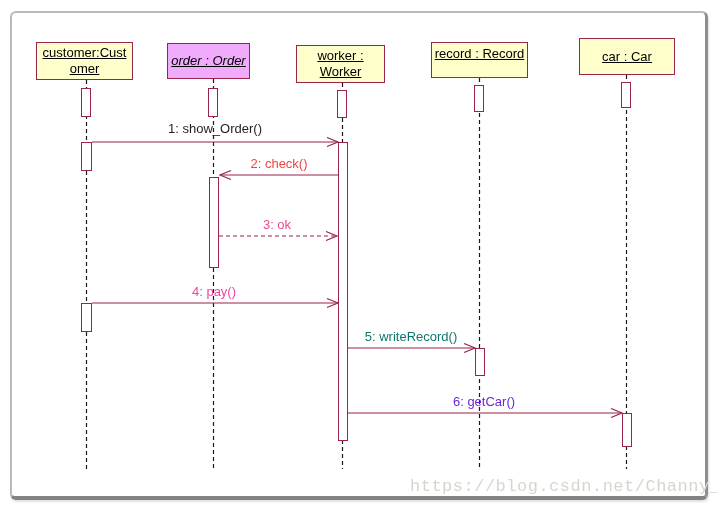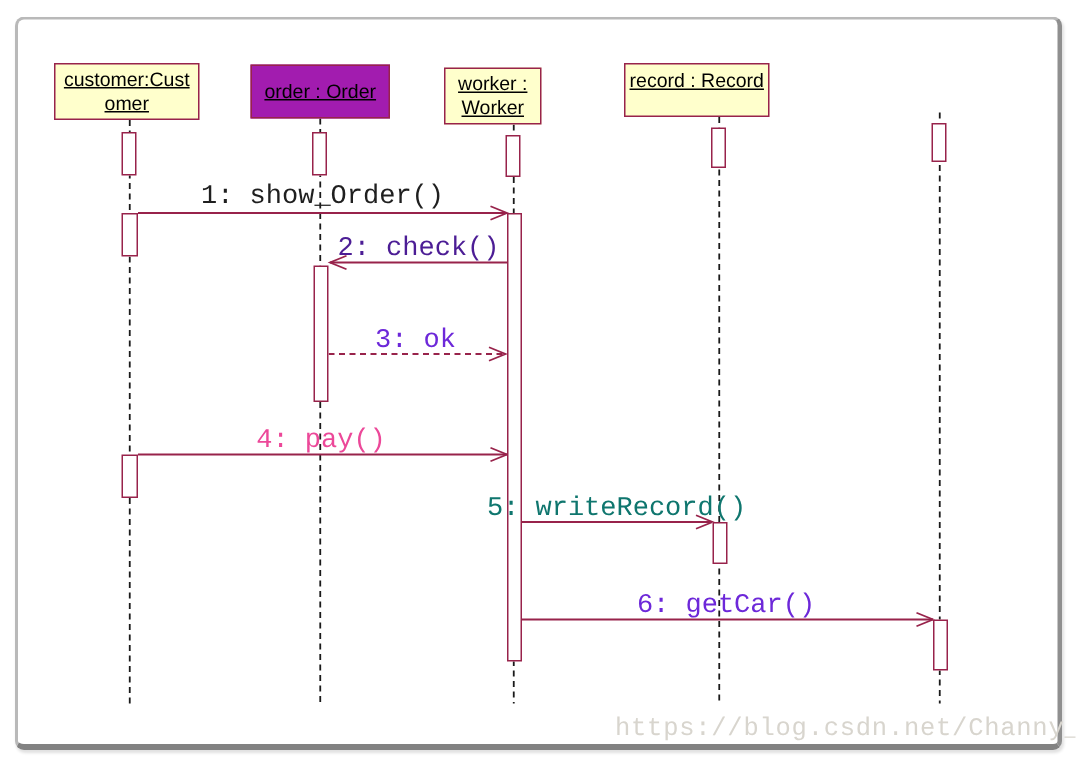--- a/index.html
+++ b/index.html
@@ -19,22 +19,22 @@
     position:absolute;box-sizing:border-box;background:#ffffcc;border:1px solid #98234b;
     display:flex;flex-direction:column;justify-content:center;text-align:center;
     font-size:13px;line-height:16px;color:#000000;text-decoration:underline;
     overflow-wrap:break-word;word-wrap:break-word;padding:1px 2px;z-index:3;
   }
   .actor-box.idx-3{justify-content:flex-start;padding-top:3px;}
   .bar{
     position:absolute;box-sizing:border-box;background:#ffffff;border:1px solid #98234b;z-index:3;
   }
   .msg-label{
-    position:absolute;transform:translateX(-50%);font-size:18px;color:#1f1f1f;
-    white-space:nowrap;z-index:4;font-family:Liberation Mono, monospace;
+    position:absolute;transform:translateX(-50%);font-size:13px;color:#1f1f1f;
+    white-space:nowrap;z-index:4;
   }
   .watermark{
     position:absolute;left:410px;top:477px;z-index:5;
     font-family:"Liberation Mono",monospace;font-size:17px;letter-spacing:0.5px;
     color:#d8d5ce;white-space:nowrap;
   }
 </style>
 </head>
 <body>
 
@@ -57,40 +57,43 @@
       <line x1="348" y1="348" x2="475" y2="348" stroke="#98234b" stroke-width="1.2"></line>
       <polyline points="464,343.5 475,348 464,352.5" fill="none" stroke="#98234b" stroke-width="1.2"></polyline>
       <line x1="348" y1="413" x2="622" y2="413" stroke="#98234b" stroke-width="1.2"></line>
       <polyline points="611,408.5 622,413 611,417.5" fill="none" stroke="#98234b" stroke-width="1.2"></polyline>
     </svg>
   <div id="nodes">
       <div class="actor-box idx-0" style="left: 36px; top: 42px; width: 97px; height: 38px; background: rgb(255, 255, 204); border-color: rgb(152, 35, 75);">
         <span>customer:Customer</span>
       </div>
       <div class="bar" style="left: 81px; top: 88px; width: 10px; height: 29px; border-color: rgb(152, 35, 75);"></div>
-      <div class="actor-box idx-1" style="left: 167px; top: 43px; width: 93px; height: 36px; background: #a21caf; border-color: rgb(152, 35, 75);">
+      <div class="actor-box idx-1" style="left: 167px; top: 43px; width: 83px; height: 36px; background: #f0abfc; border-color: rgb(152, 35, 75); font-style: italic;">
         <span>order : Order</span>
       </div>
       <div class="bar" style="left: 208px; top: 88px; width: 10px; height: 29px; border-color: rgb(152, 35, 75);"></div>
-      <div class="actor-box idx-2" style="left: 296px; top: 45px; width: 65px; height: 38px; background: rgb(255, 255, 204); border-color: rgb(152, 35, 75);">
+      <div class="actor-box idx-2" style="left: 296px; top: 45px; width: 89px; height: 38px; background: rgb(255, 255, 204); border-color: rgb(152, 35, 75);">
         <span>worker : Worker</span>
       </div>
       <div class="bar" style="left: 337px; top: 90px; width: 10px; height: 28px; border-color: rgb(152, 35, 75);"></div>
-      <div class="actor-box idx-3" style="left: 416px; top: 42px; width: 97px; height: 36px; background: rgb(255, 255, 204); border-color: rgb(152, 35, 75);">
+      <div class="actor-box idx-3" style="left: 431px; top: 42px; width: 97px; height: 36px; background: rgb(255, 255, 204); border-color: rgb(152, 35, 75);">
         <span>record : Record</span>
       </div>
       <div class="bar" style="left: 474px; top: 85px; width: 10px; height: 27px; border-color: rgb(152, 35, 75);"></div>
+      <div class="actor-box idx-4" style="left: 579px; top: 38px; width: 96px; height: 37px; background: rgb(255, 255, 204); border-color: rgb(152, 35, 75);">
+        <span>car : Car</span>
+      </div>
       <div class="bar" style="left: 621px; top: 82px; width: 10px; height: 26px; border-color: rgb(152, 35, 75);"></div>
       <div class="bar" style="left: 81px; top: 142px; width: 11px; height: 29px; border-color: rgb(152, 35, 75);"></div>
       <div class="bar" style="left: 81px; top: 303px; width: 11px; height: 29px; border-color: rgb(152, 35, 75);"></div>
       <div class="bar" style="left: 209px; top: 177px; width: 10px; height: 91px; border-color: rgb(152, 35, 75);"></div>
       <div class="bar" style="left: 338px; top: 142px; width: 10px; height: 299px; border-color: rgb(152, 35, 75);"></div>
       <div class="bar" style="left: 475px; top: 348px; width: 10px; height: 28px; border-color: rgb(152, 35, 75);"></div>
       <div class="bar" style="left: 622px; top: 413px; width: 10px; height: 34px; border-color: rgb(152, 35, 75);"></div>
       <div class="msg-label" style="left: 215px; top: 121px; color: rgb(31, 31, 31);">1: show_Order()</div>
-      <div class="msg-label" style="left: 279px; top: 156px; color: #4c1d95;">2: check()</div>
-      <div class="msg-label" style="left: 277px; top: 217px; color: #6d28d9;">3: ok</div>
+      <div class="msg-label" style="left: 279px; top: 156px; color: #ef4444;">2: check()</div>
+      <div class="msg-label" style="left: 277px; top: 217px; color: #ec4899;">3: ok</div>
       <div class="msg-label" style="left: 214px; top: 284px; color: #ec4899;">4: pay()</div>
       <div class="msg-label" style="left: 411px; top: 329px; color: #0f766e;">5: writeRecord()</div>
       <div class="msg-label" style="left: 484px; top: 394px; color: #6d28d9;">6: getCar()</div>
     </div>
   <div class="watermark">https://blog.csdn.net/Channy_</div>
 </div>
 
 </body></html>

